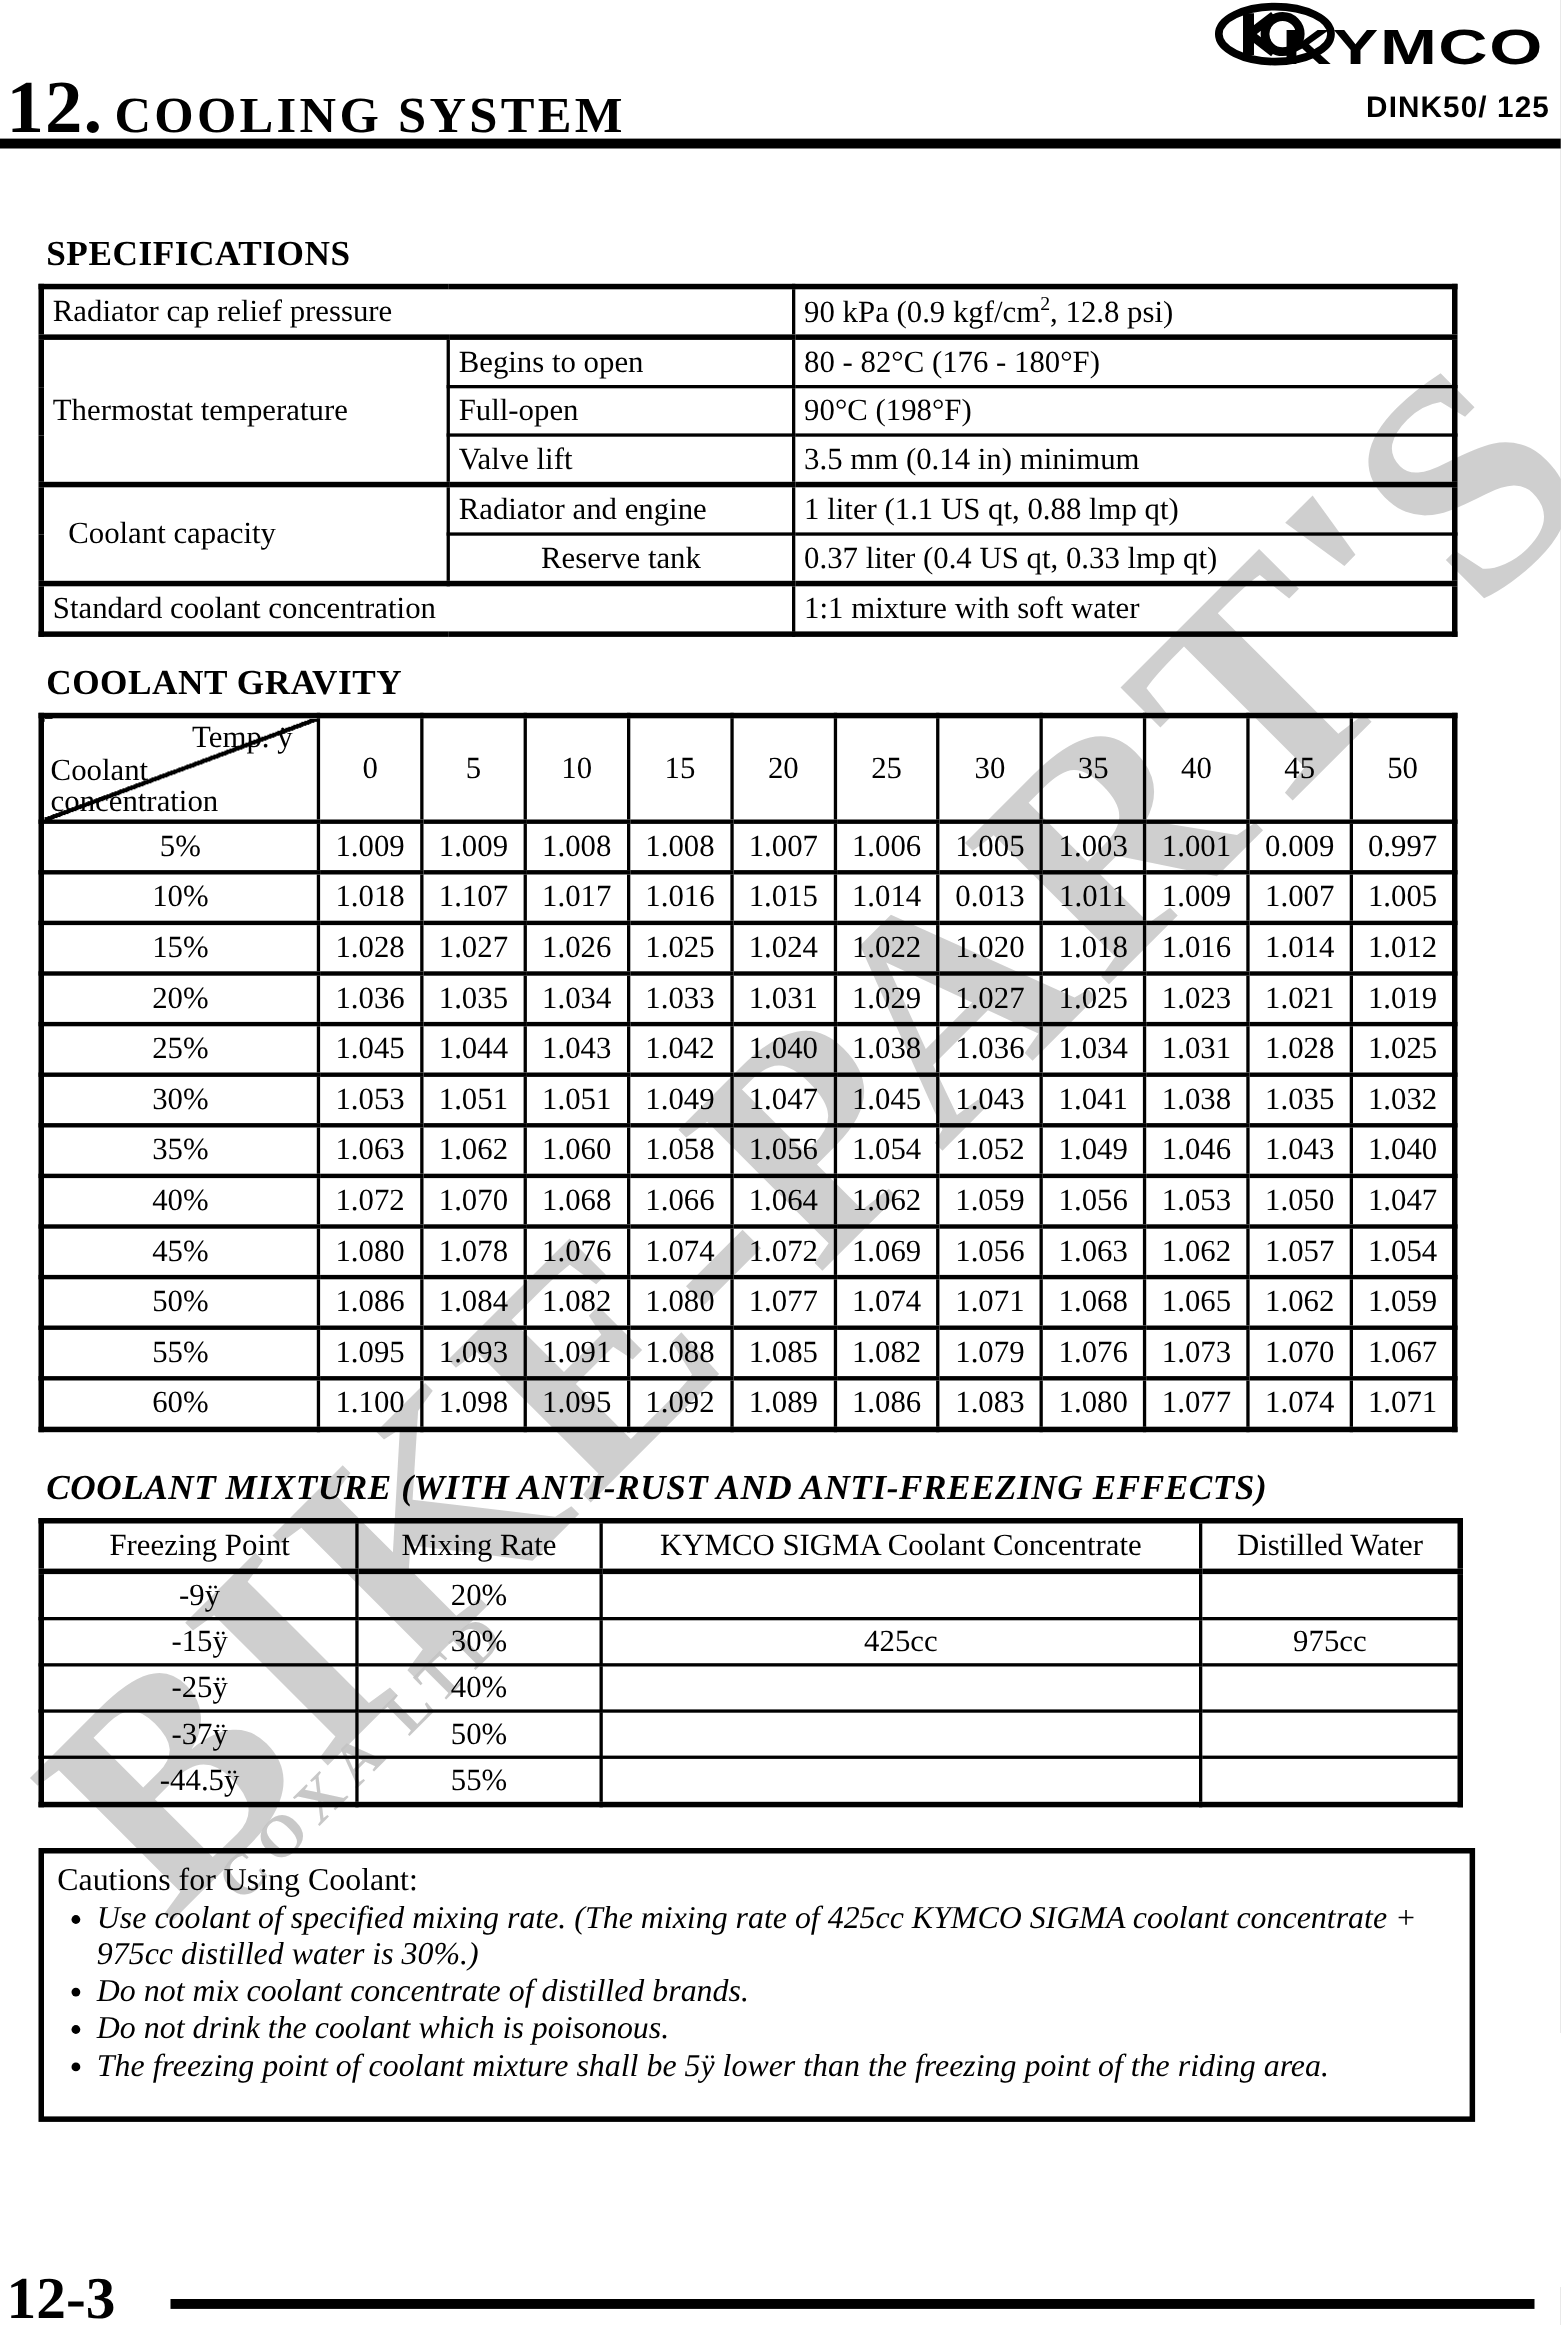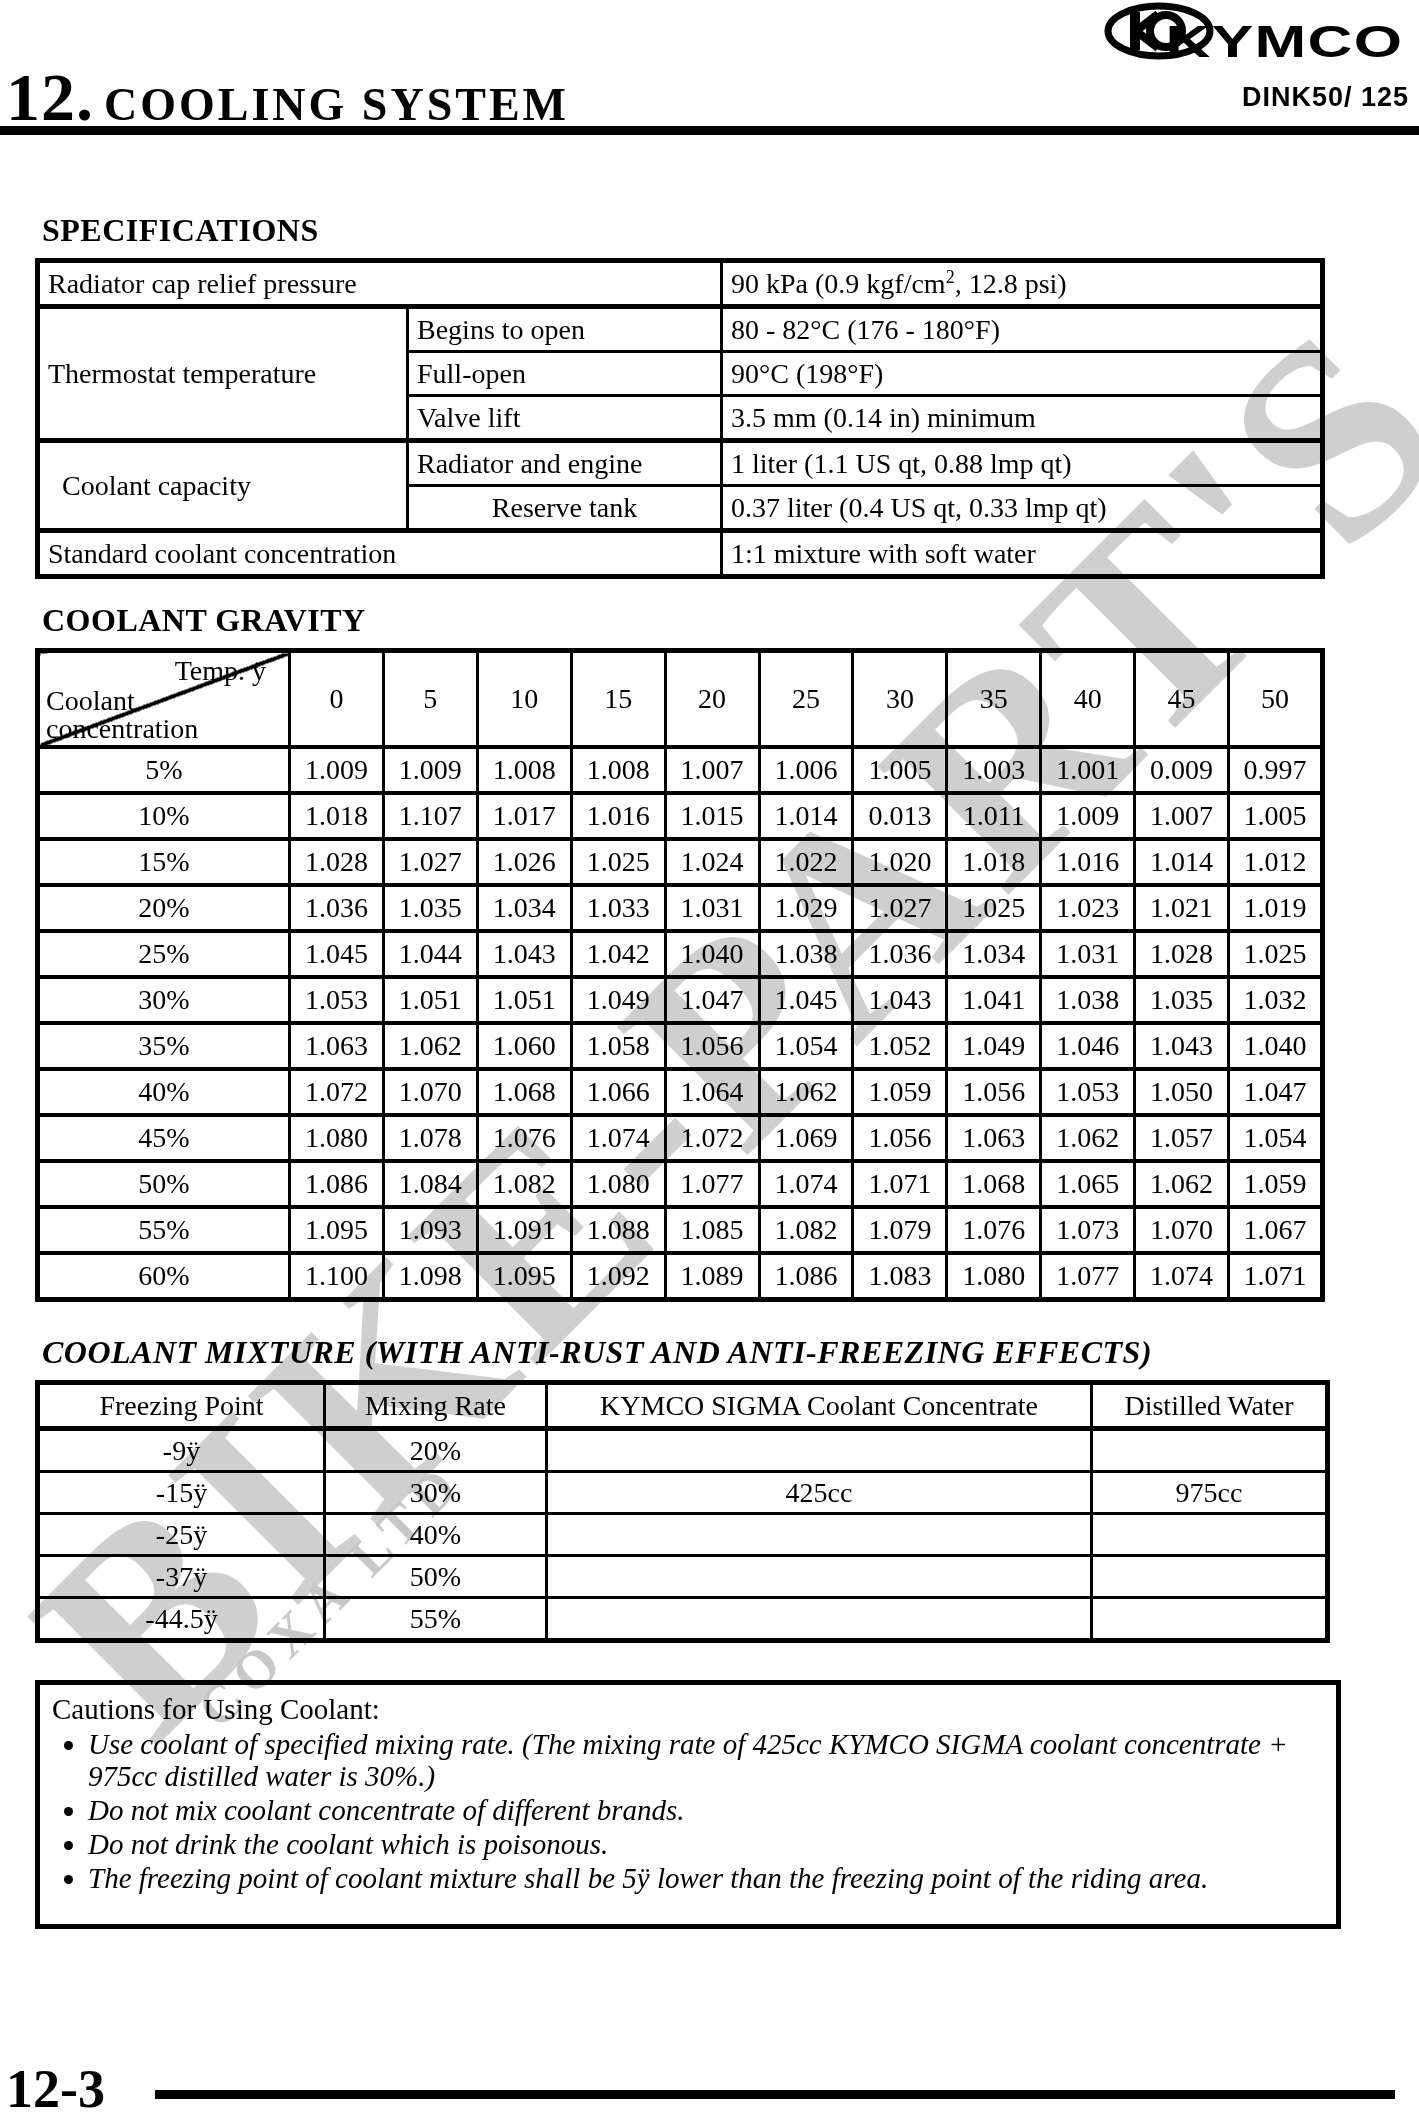--- a/index.html
+++ b/index.html
@@ -392,21 +392,21 @@
           <td></td>
           <td></td>
         </tr>
       </tbody>
   </table>
 
   <div class="cautions">
     <div class="cautions-title">Cautions for Using Coolant:</div>
     <ul>
         <li>Use coolant of specified mixing rate. (The mixing rate of 425cc KYMCO SIGMA coolant concentrate + 975cc distilled water is 30%.)</li>
-        <li>Do not mix coolant concentrate of different brands.</li>
+        <li>Do not mix coolant concentrate of distilled brands.</li>
         <li>Do not drink the coolant which is poisonous.</li>
         <li>The freezing point of coolant mixture shall be 5ÿ  lower than the freezing point of the riding area.</li>
       </ul>
   </div>
 
   <div class="footer-num">12-3</div>
   <div class="footer-rule"></div>
 
 </div>
 

